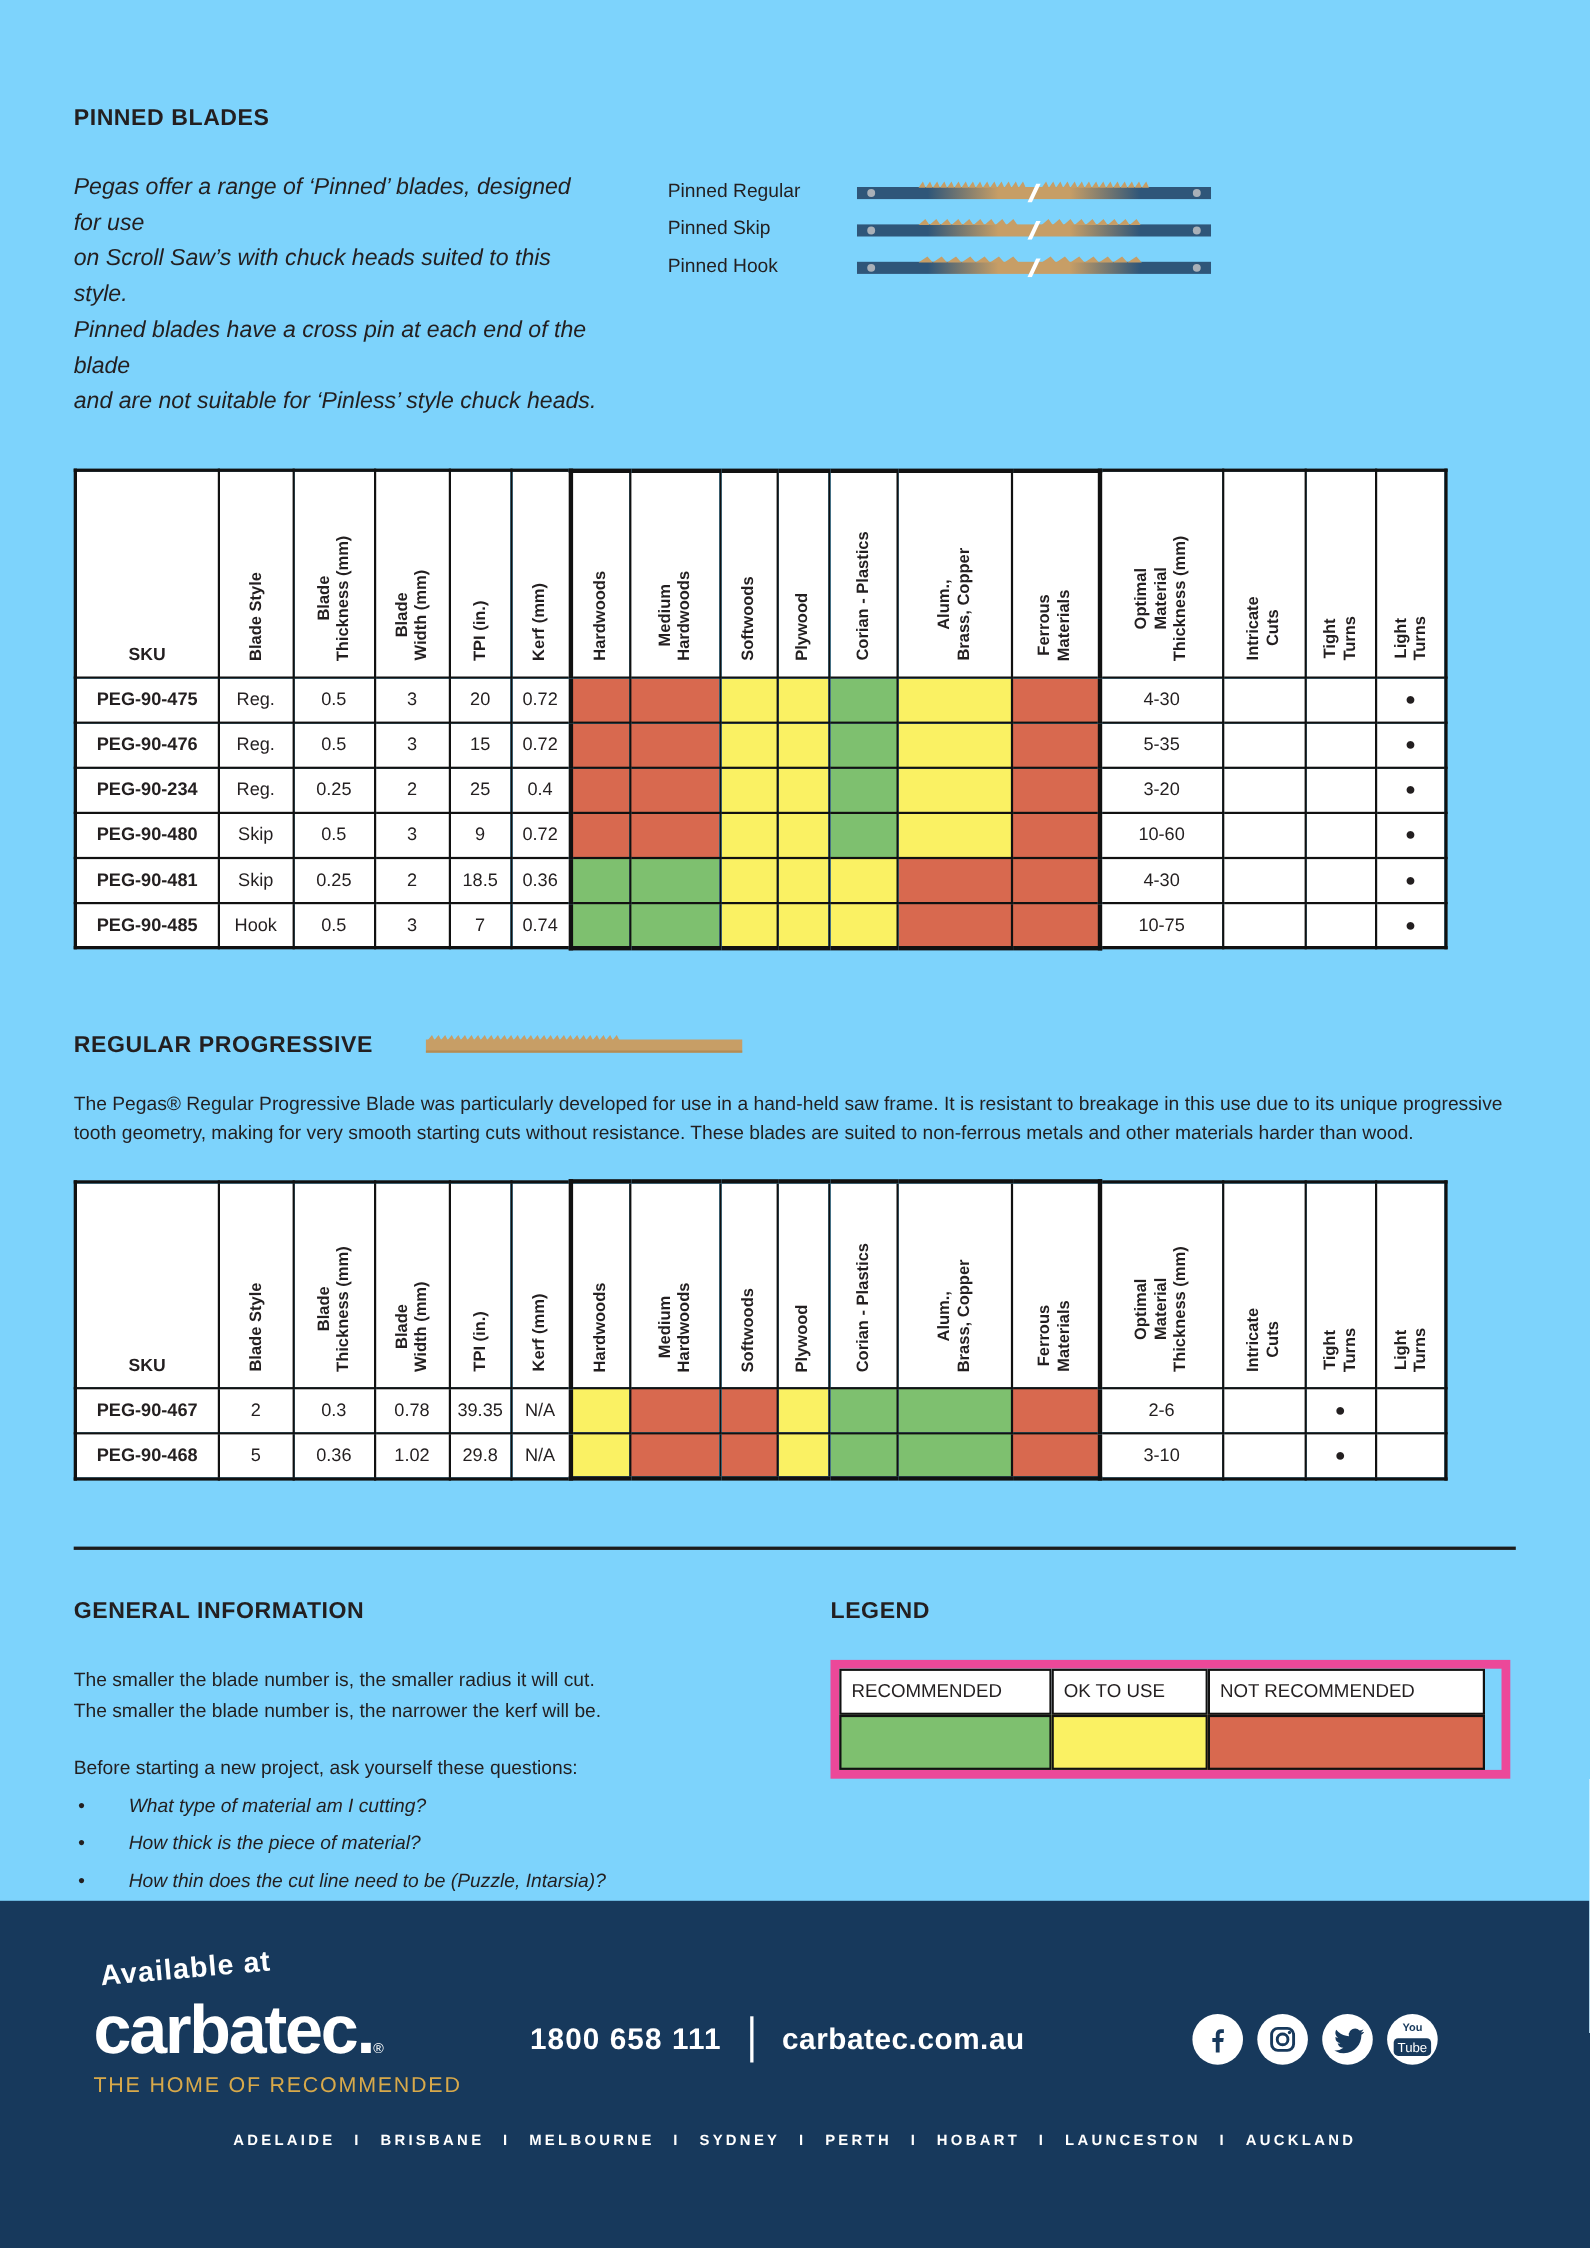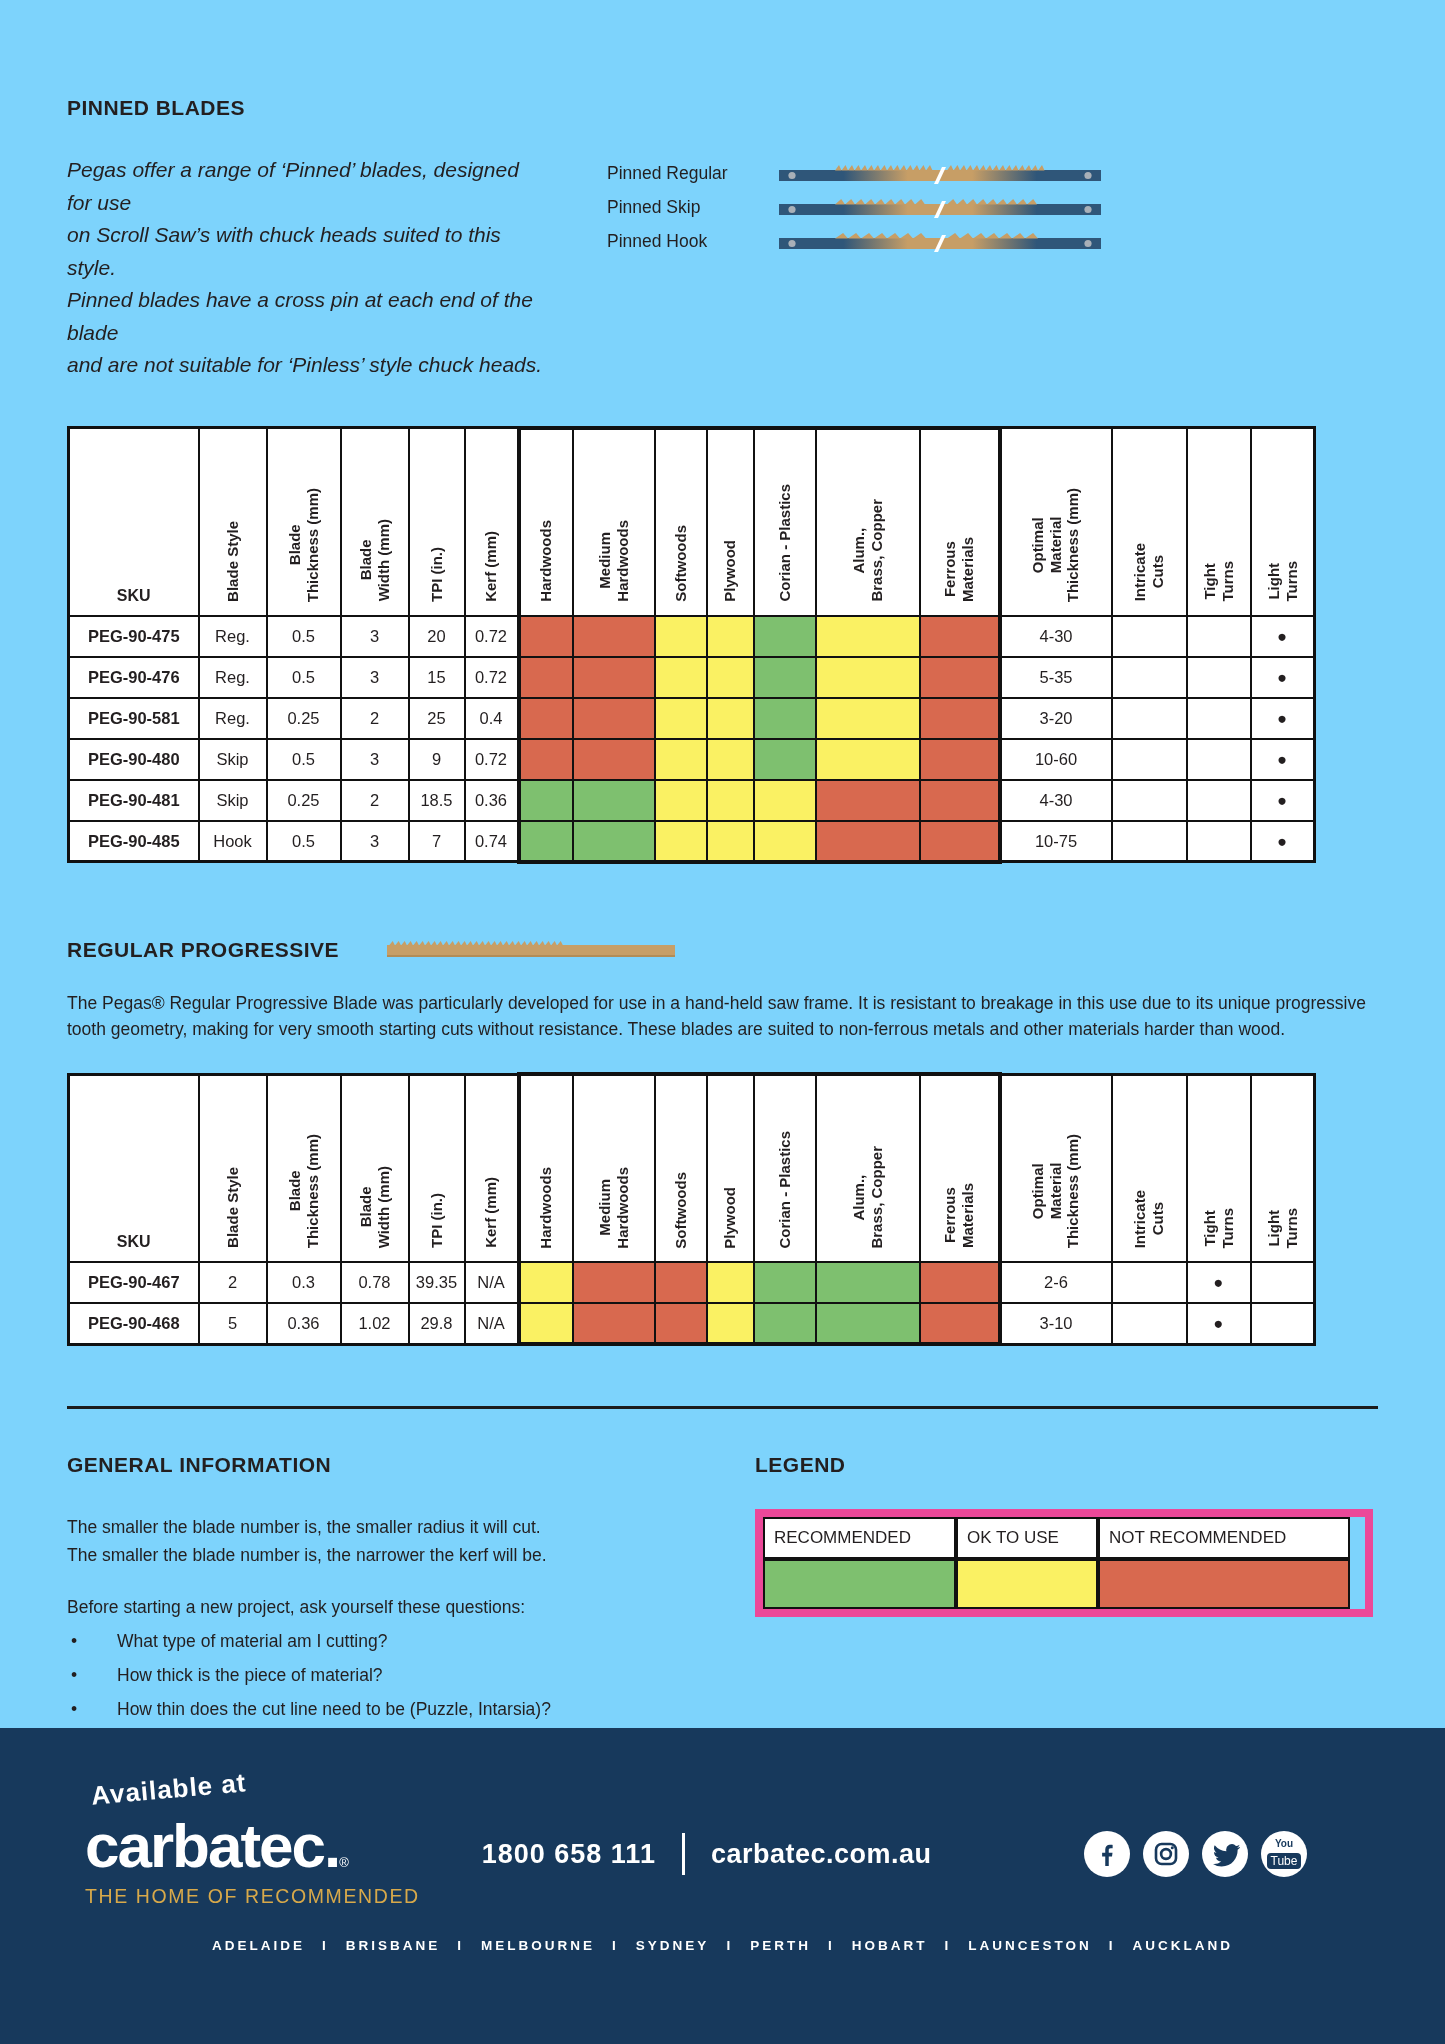--- a/index.html
+++ b/index.html
@@ -38,21 +38,21 @@
   .prog-para { margin-top:28px; font-size:17.5px; line-height:1.5; width:1312px; }
   #progressive-table { margin-top:30px; }
 
   .divider { border:none; border-top:3px solid #1c1c1c; margin:60px 0 0 0; width:1311px; }
 
   .info-legend { display:flex; margin-top:44px; }
   .gi-block { width:640px; }
   .legend-block { width:618px; margin-left:48px; }
   .gi-p1 { margin-top:36px; font-size:17.5px; line-height:1.6; white-space:pre-line; }
   .gi-p2 { margin-top:28px; font-size:17.5px; }
-  .gi-bullets { list-style:none; margin-top:8px; }
+  .gi-bullets { list-style:none; margin-top:8px;font-style:italic; }
   .gi-bullets li { position:relative; padding-left:50px; font-size:17.5px; margin-top:13px; }
   .gi-bullets li::before { content:"•"; position:absolute; left:4px; top:0; }
 
   .legend-table { margin-top:32px; border:8px solid #ec4899; display:grid;
                   grid-template-columns:193px 142px 252px; }
   .legend-label { border:2px solid #111; background:#fff; font-size:17px; padding:9px 6px 9px 9px; white-space:nowrap; }
   .legend-swatch { border:2px solid #111; height:50px; }
 
   .footer { margin-top:auto; height:316px; background:#17395c; color:#fff; padding:46px 0 0 0; }
   .footer-main { display:flex; align-items:center; padding:0 0 0 85px; }
@@ -237,21 +237,21 @@
             <td class="mat" style="background: rgb(250, 241, 99);"></td>
             <td class="mat" style="background: rgb(126, 192, 111);"></td>
             <td class="mat" style="background: rgb(250, 241, 99);"></td>
             <td class="mat mg-last" style="background: rgb(216, 105, 79);"></td>
             <td>5-35</td>
             <td class="dot-cell"></td>
             <td class="dot-cell"></td>
             <td class="dot-cell">●</td>
           </tr>
           <tr>
-            <td class="sku-cell">PEG-90-581</td>
+            <td class="sku-cell">PEG-90-234</td>
             <td>Reg.</td>
             <td>0.25</td>
             <td>2</td>
             <td>25</td>
             <td>0.4</td>
             <td class="mat mg-first" style="background: rgb(216, 105, 79);"></td>
             <td class="mat" style="background: rgb(216, 105, 79);"></td>
             <td class="mat" style="background: rgb(250, 241, 99);"></td>
             <td class="mat" style="background: rgb(250, 241, 99);"></td>
             <td class="mat" style="background: rgb(126, 192, 111);"></td>

